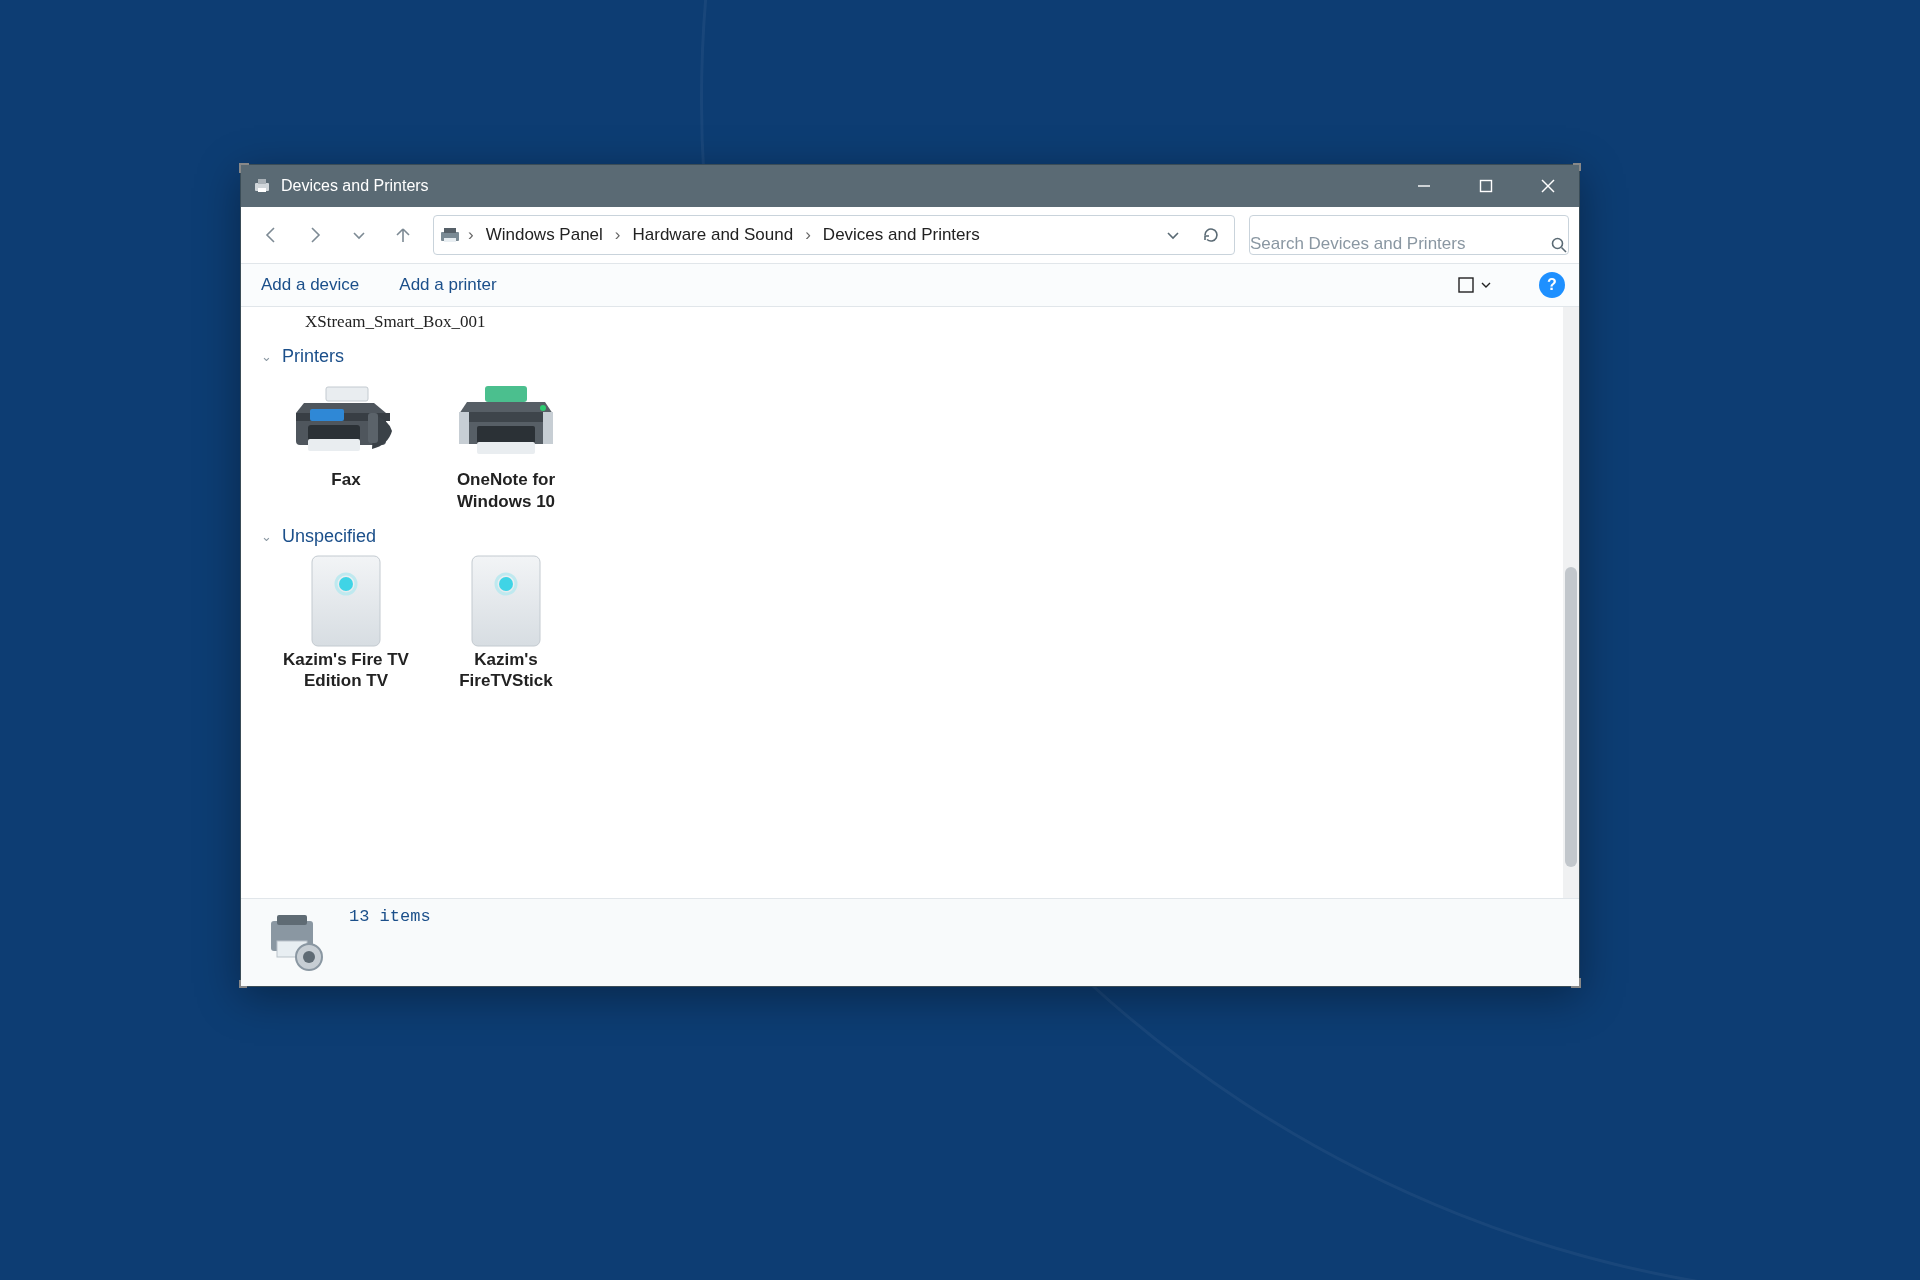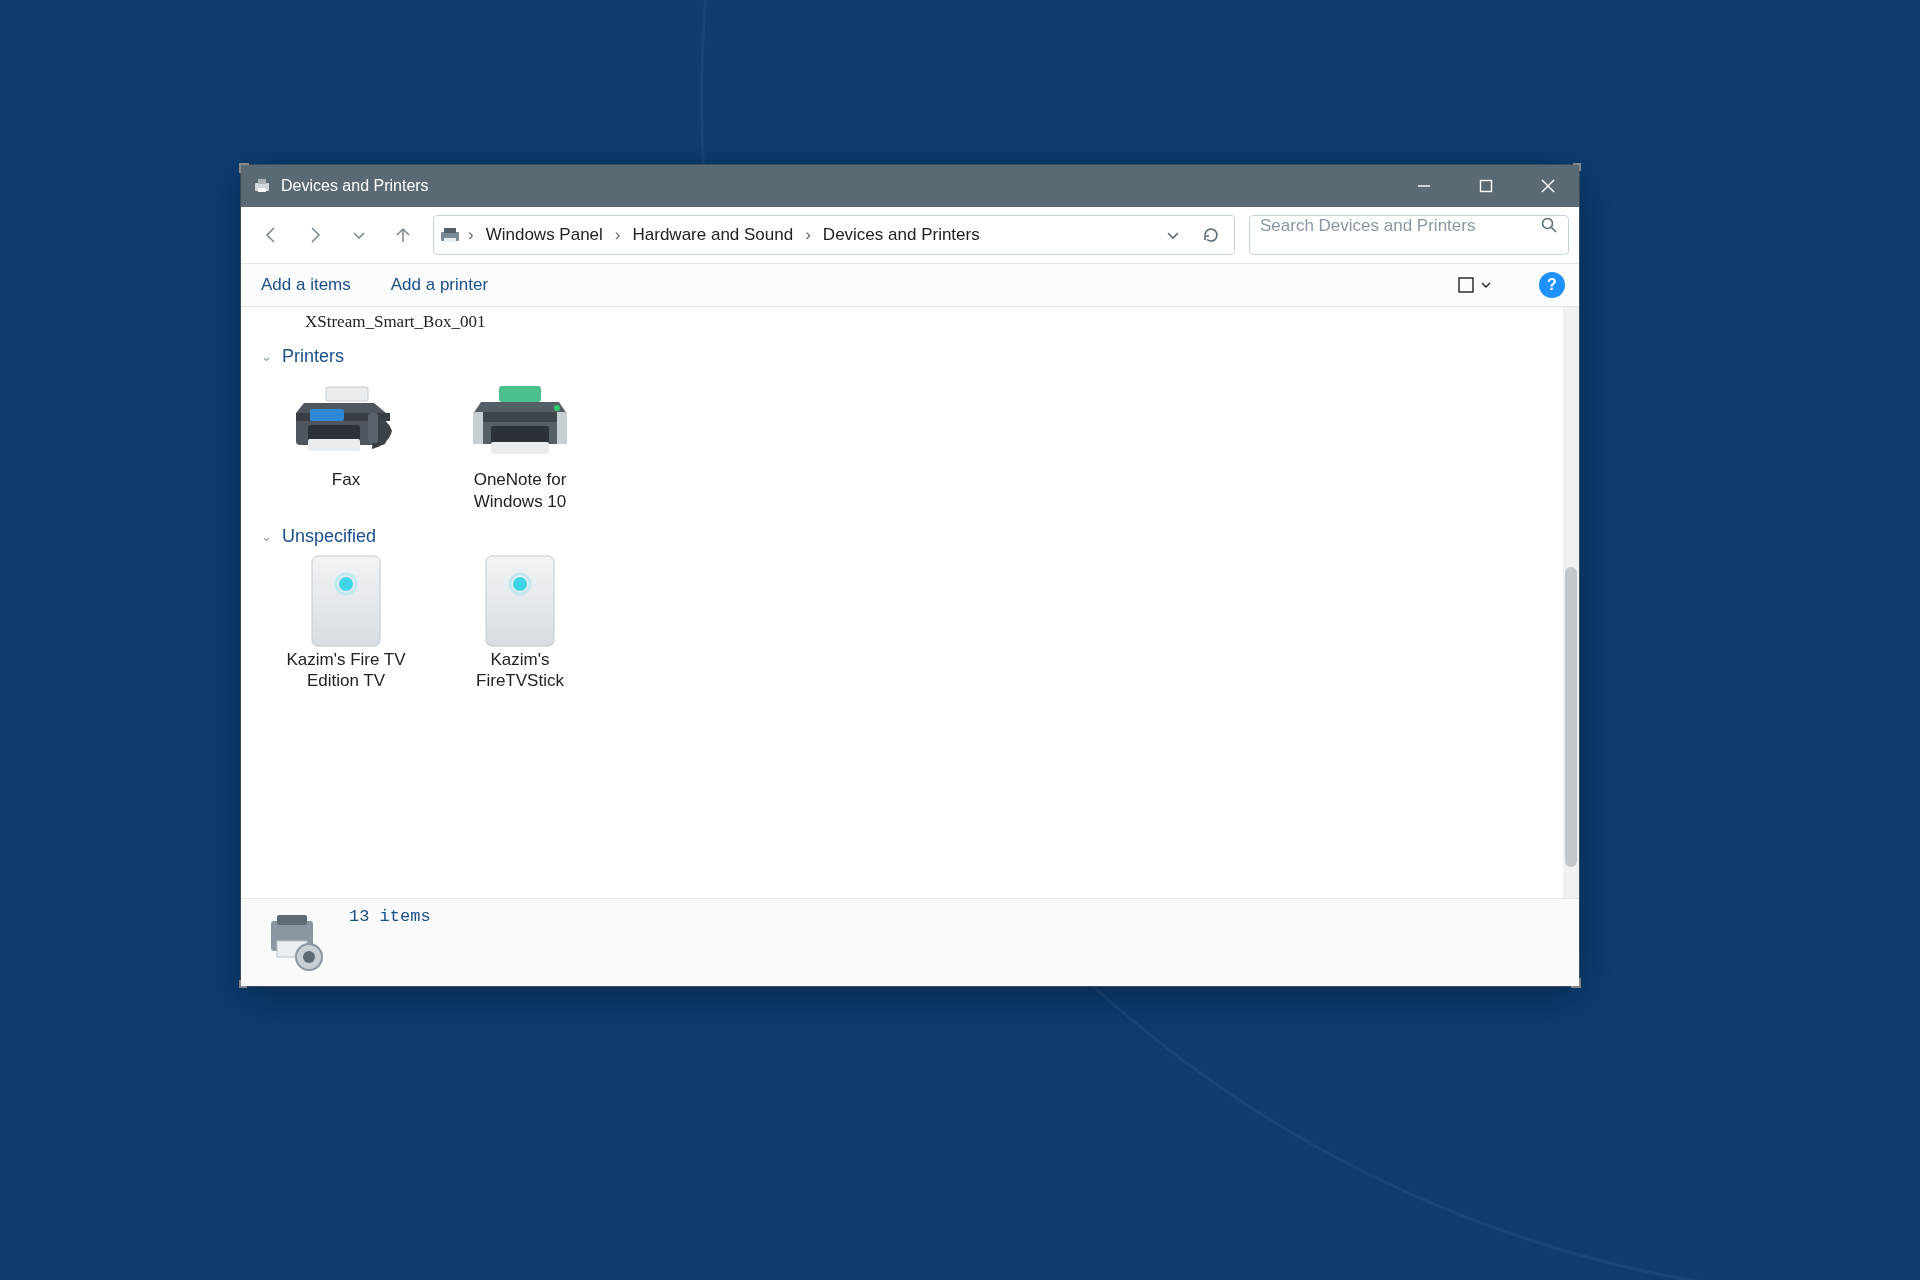--- a/index.html
+++ b/index.html
@@ -91,22 +91,22 @@
   .addressbar .chev { color:#666; }
   .addressbar .end { flex:1; }
   .addressbar .dropdown-caret, .addressbar .refresh {
     width:34px;height:34px;display:flex;align-items:center;justify-content:center;color:#5a6a74;
   }
   .searchbox {
     width: 320px; height: 40px;
     border: 1px solid #c9d3db;
     border-radius: 4px;
     margin-left: 10px;
-    display:flex;align-items:flex-start;
-    padding: 0 10px;
+    display:flex;align-items:flex-end;
+    padding: 0 0;
     color:#8a97a2;
   }
   .searchbox input {
     flex:1; border:none; outline:none; font-size:17px; color:#333;
     background:transparent;
   }
   .searchbox input::placeholder{color:#8a97a2;}
   .searchbox .sicon{color:#5a6a74;}
 
   
@@ -165,22 +165,23 @@
     display:flex;align-items:center;gap:10px;
     color:#1b4f8a;
     margin-top: 14px;
     margin-bottom: 6px;
     font-size: 18px;
   }
   .section-header .caret { color:#8a97a2; font-size:13px; }
 
   .item-grid {
     display:flex; flex-wrap:wrap;
-    gap: 10px 24px;
+    gap: 10px 10px;
     margin-left: 10px;
+    font-weight: bold;
   }
   .device-item {
     width: 150px;
     display:flex;flex-direction:column;align-items:center;
     text-align:center;
     padding-top:4px;
   }
   .device-item .icon-wrap {
     width:110px;height:88px;
     display:flex;align-items:center;justify-content:center;
@@ -308,21 +309,21 @@
       <span class="sicon">
         <svg width="18" height="18" viewBox="0 0 18 18">
             <circle cx="7.5" cy="7.5" r="5" fill="none" stroke="#5a6a74" stroke-width="1.6"></circle>
             <line x1="11.5" y1="11.5" x2="16" y2="16" stroke="#5a6a74" stroke-width="1.6"></line>
           </svg>
       </span>
     </div>
   </div>
 
   <div class="cmdbar">
-    <span class="cmd">Add a items</span>
+    <span class="cmd">Add a device</span>
     <span class="cmd">Add a printer</span>
     <span class="flex"></span>
     <span class="viewbtn">
       <svg width="18" height="18" viewBox="0 0 18 18">
           <rect x="2" y="2" width="14" height="14" fill="none" stroke="#222" stroke-width="1.4"></rect>
         </svg>
       <svg width="10" height="10" viewBox="0 0 10 10">
           <path d="M1 3 L5 7 L9 3" fill="none" stroke="#222" stroke-width="1.4"></path>
         </svg>
     </span>

